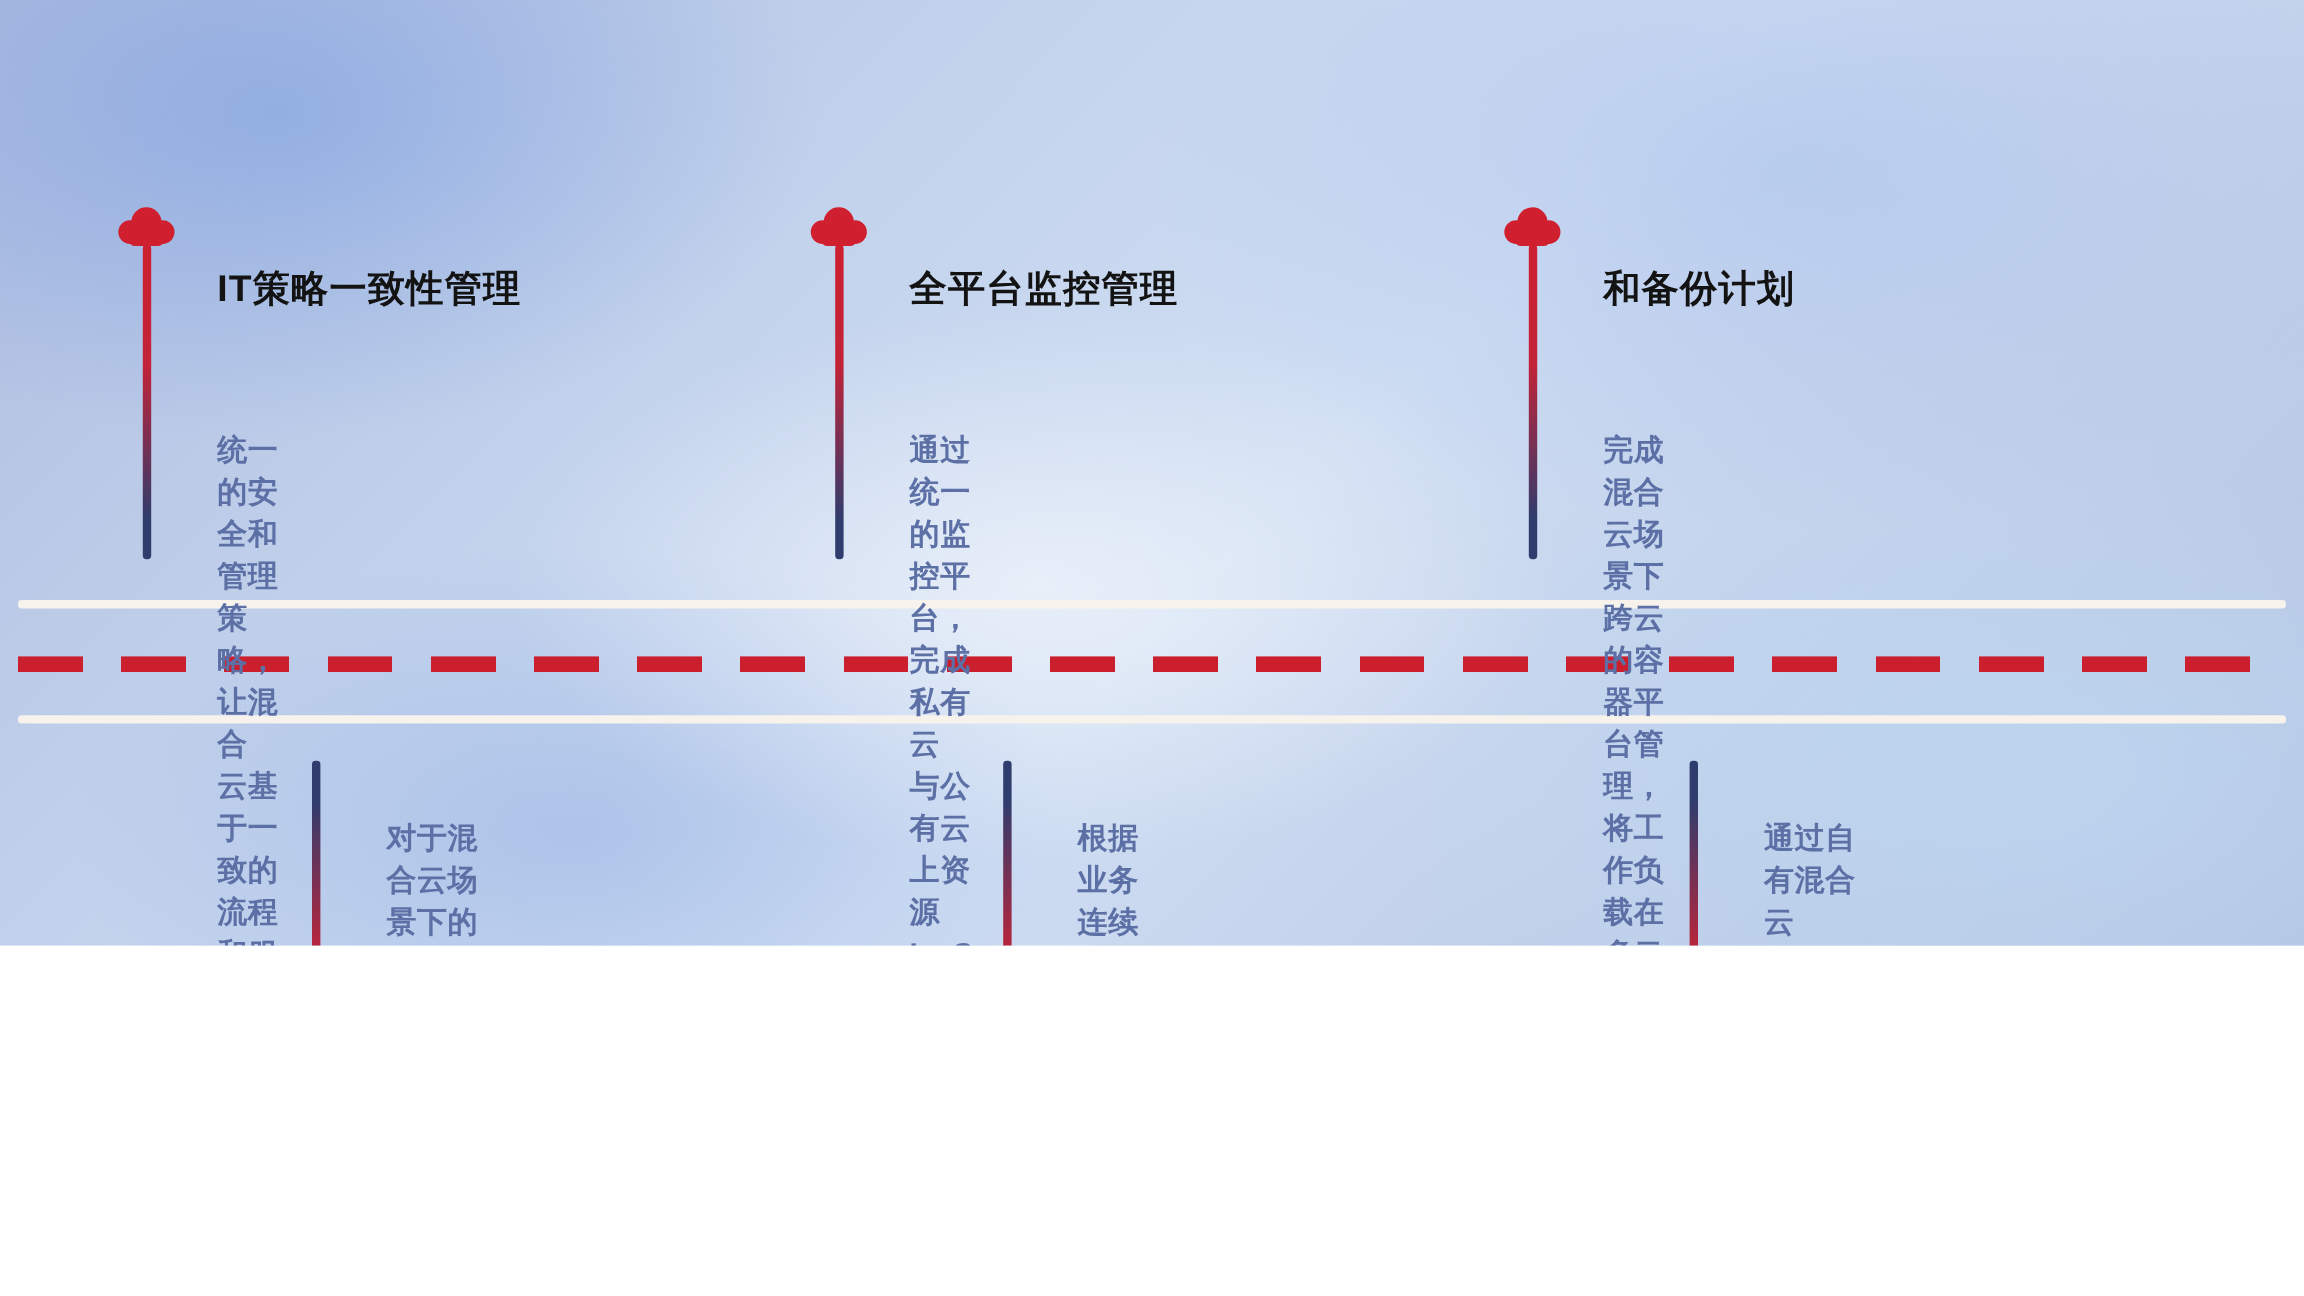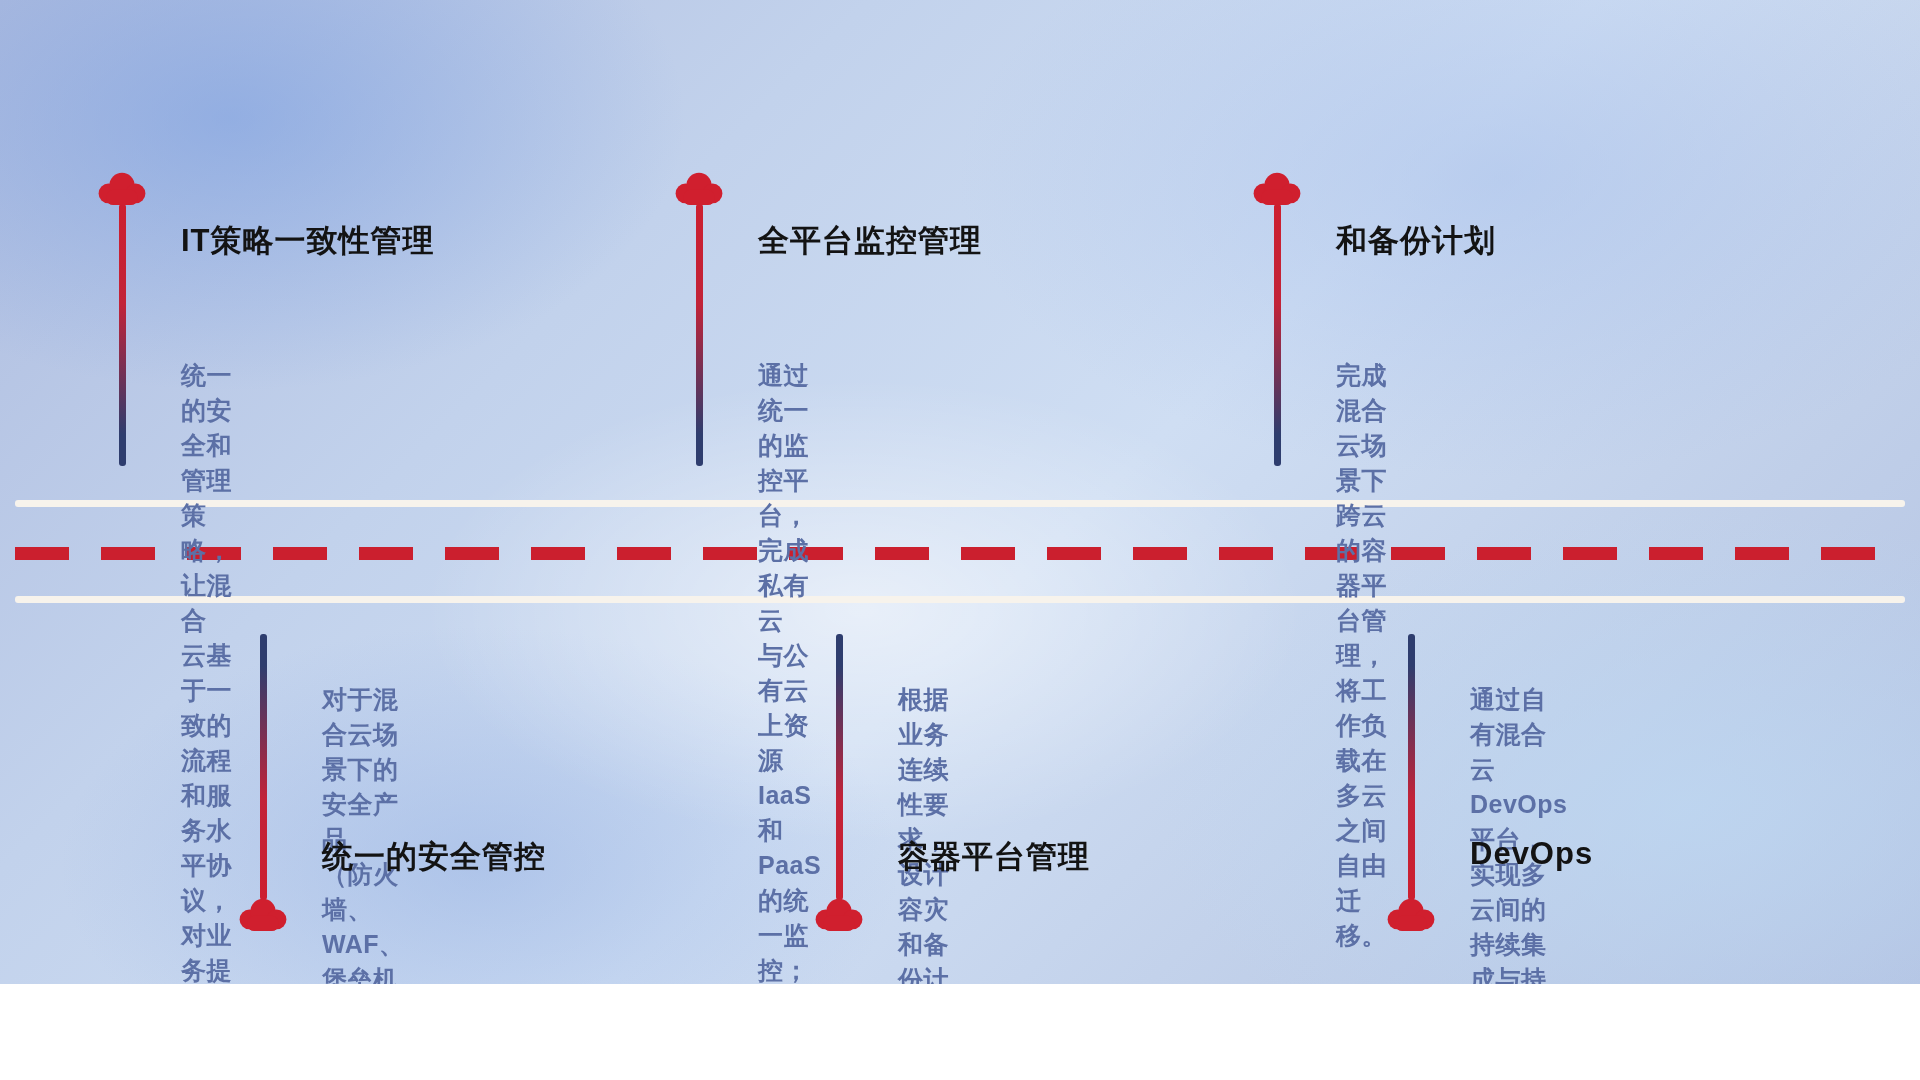--- a/index.html
+++ b/index.html
@@ -1,21 +1,21 @@
 <!DOCTYPE html>
 <html><head>
 <meta charset="utf-8">
 <style>
   html,body{margin:0;padding:0;}
   body{
     font-family:"Liberation Sans","DejaVu Sans",sans-serif;
     width:1920px;height:1080px;overflow:hidden;
   }
   .stage{
-    position:relative;width:1920px;height:984px;overflow:hidden;
+    position:relative;width:1920px;height:788px;overflow:hidden;
     background:
       radial-gradient(ellipse 700px 420px at 12% 12%, rgba(118,156,224,0.55), transparent 65%),
       radial-gradient(ellipse 900px 500px at 78% 18%, rgba(168,192,235,0.55), transparent 60%),
       radial-gradient(ellipse 800px 420px at 45% 62%, rgba(255,255,255,0.55), transparent 55%),
       radial-gradient(ellipse 900px 500px at 88% 82%, rgba(190,216,242,0.75), transparent 60%),
       radial-gradient(ellipse 700px 400px at 25% 88%, rgba(140,170,225,0.45), transparent 60%),
       linear-gradient(135deg,#aebcdf 0%,#c2d2ec 30%,#cfdef3 55%,#c0cfe9 78%,#b3c2e2 100%);
   }
 
   

